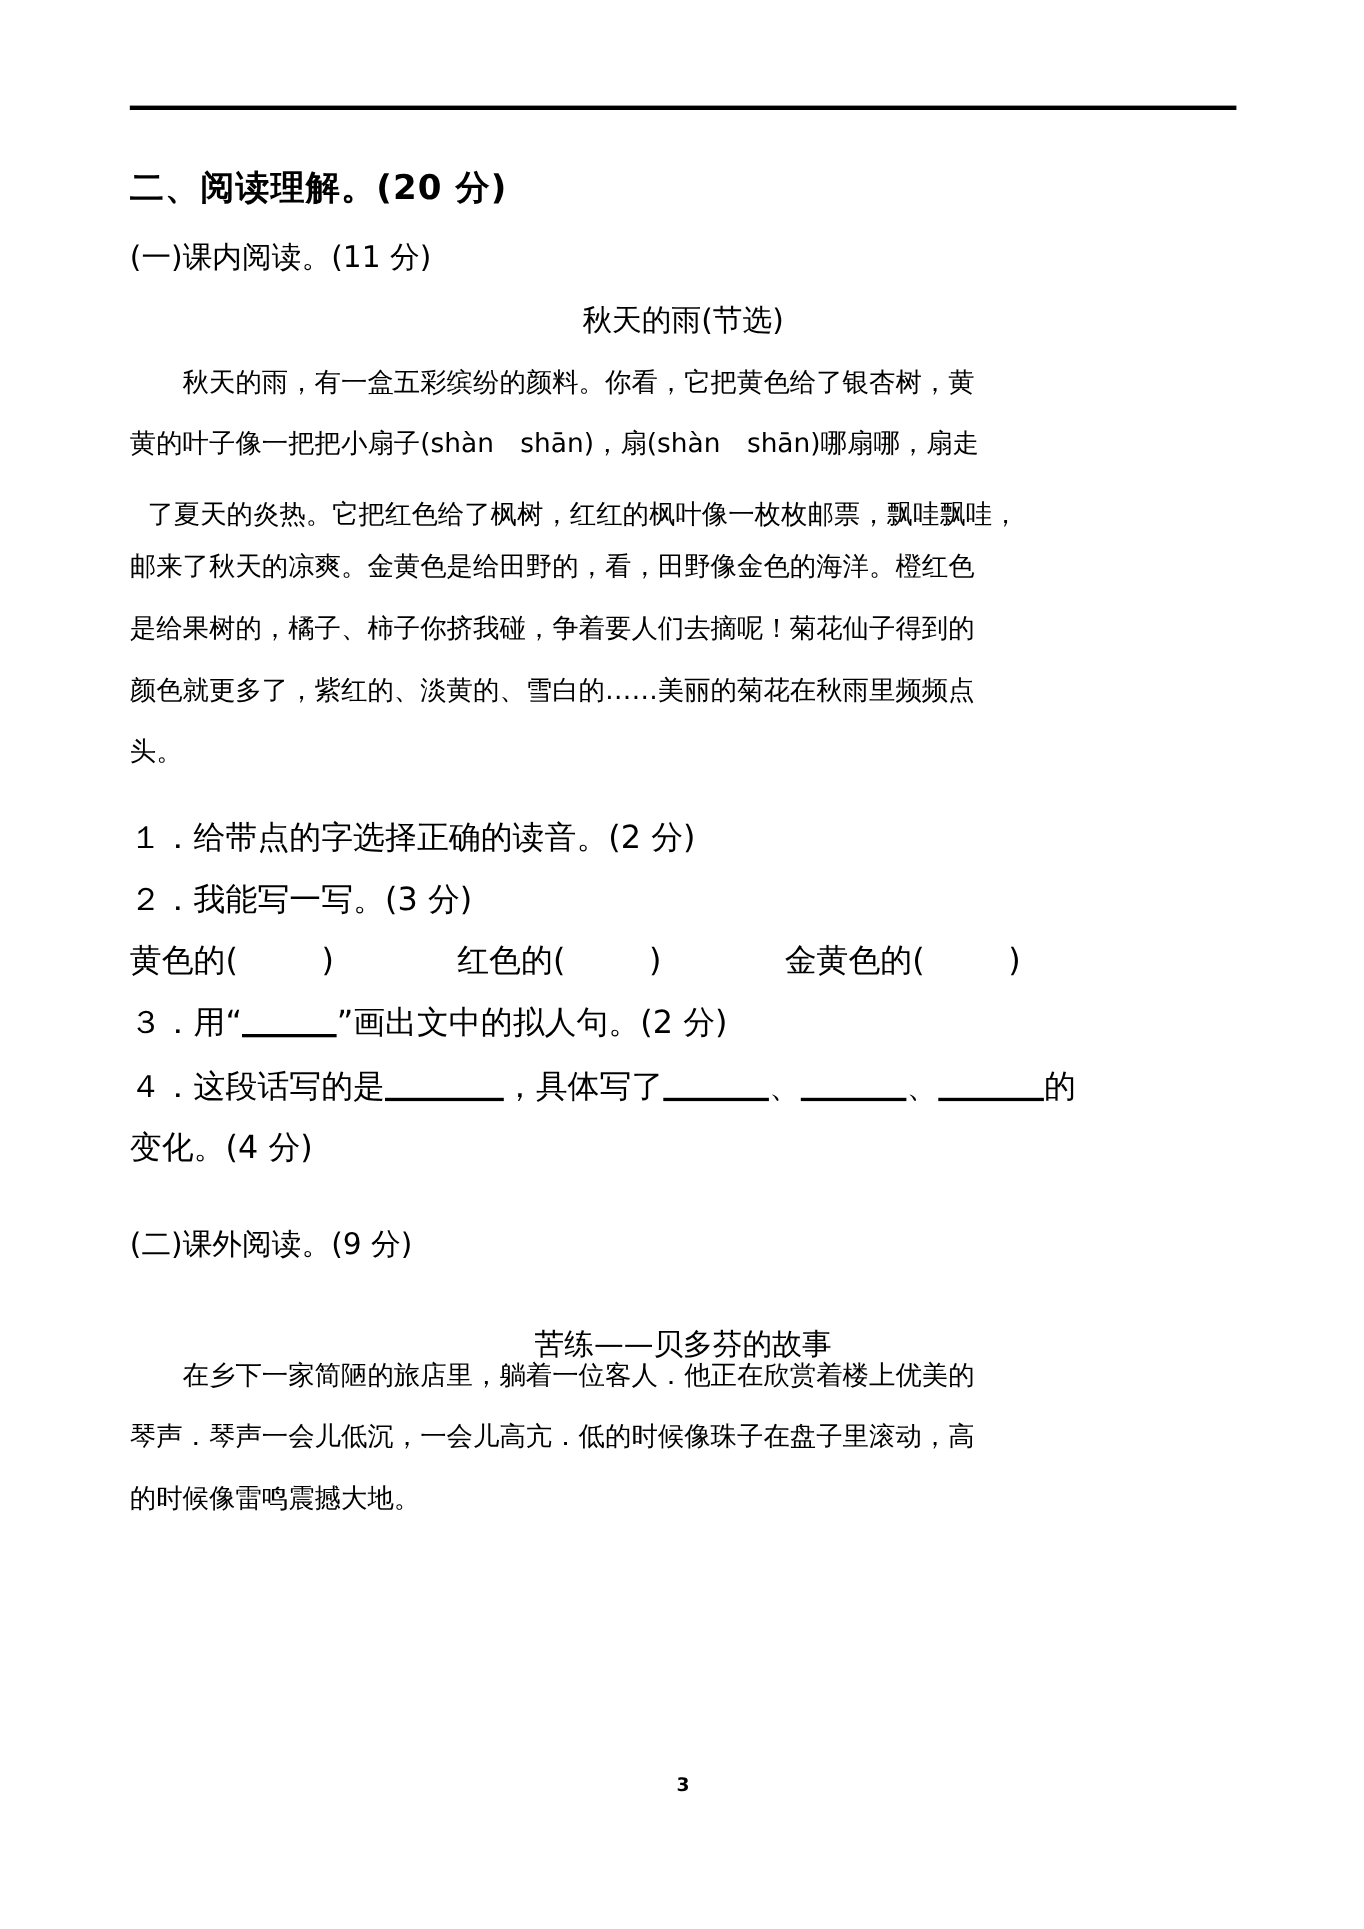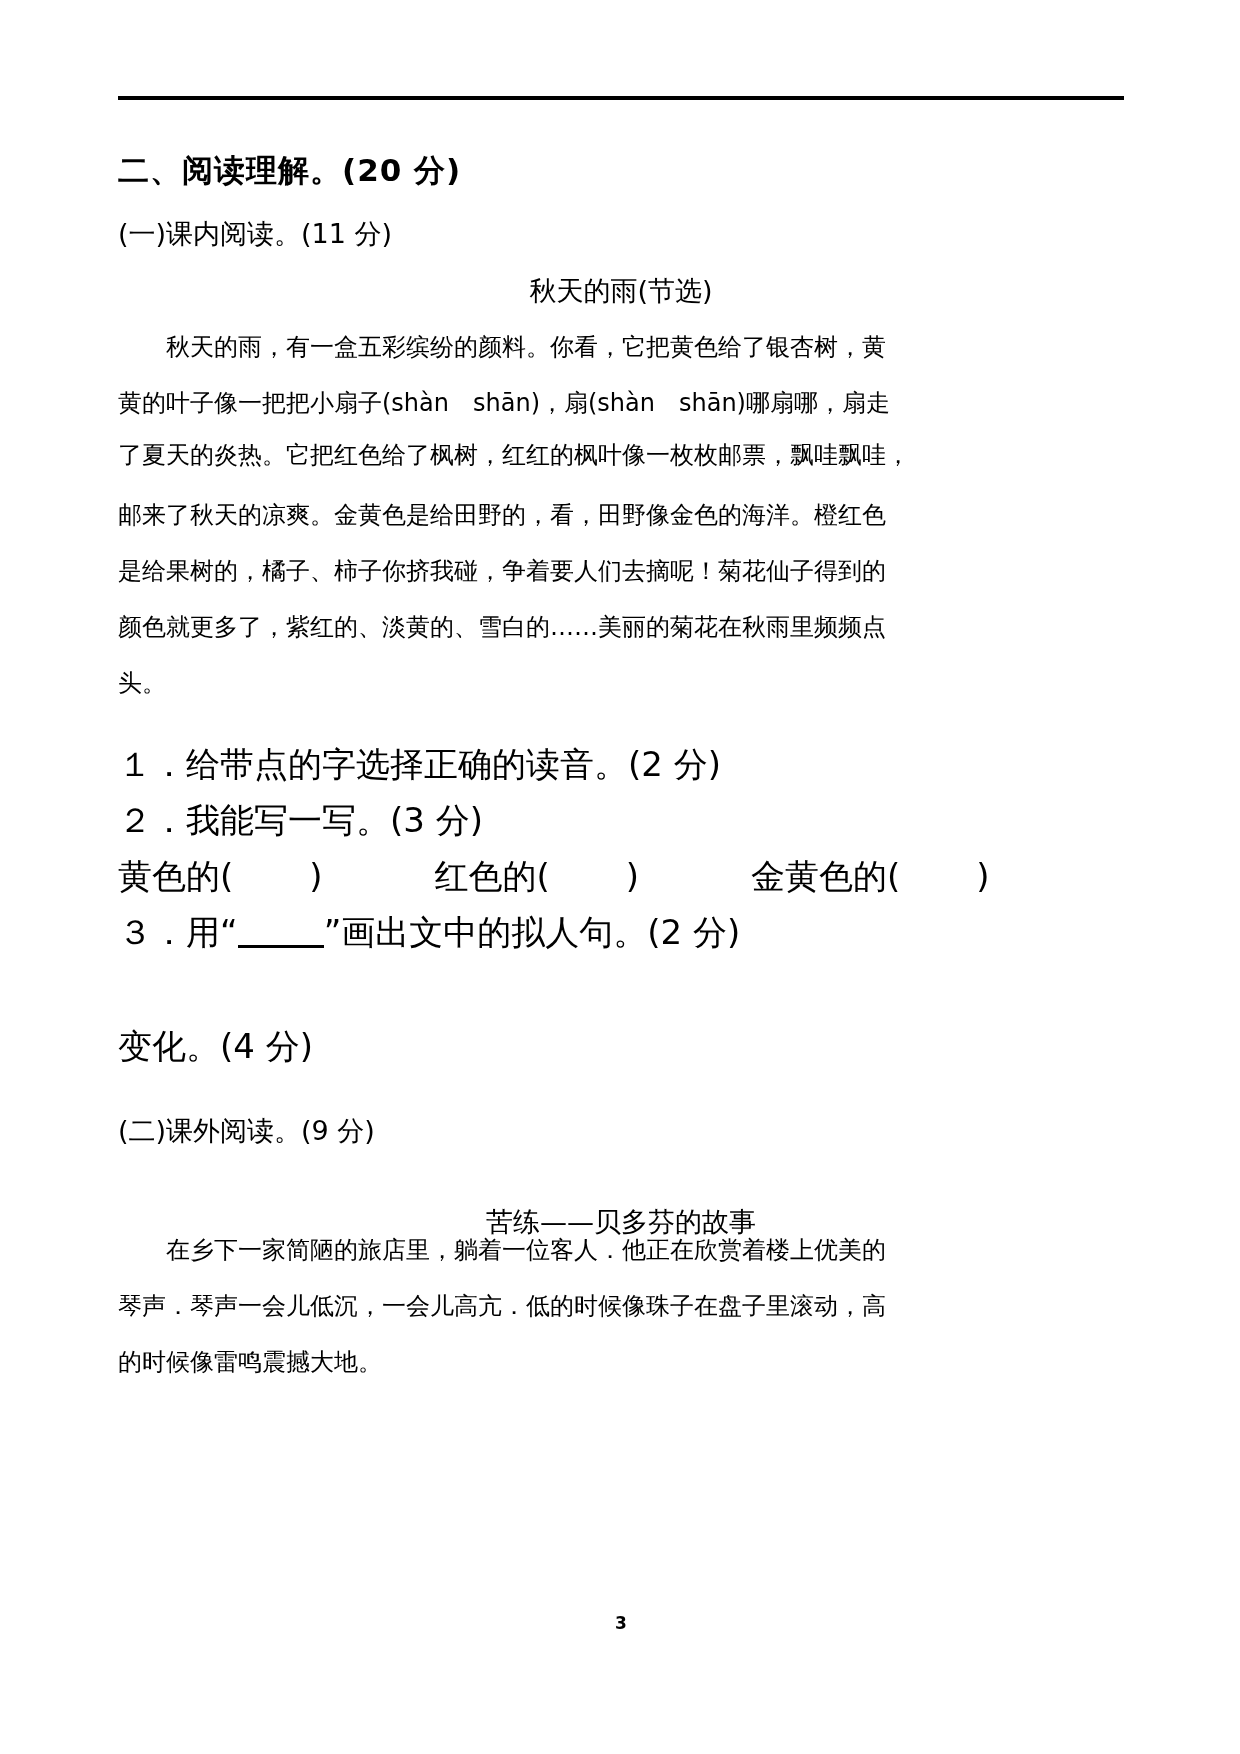--- a/index.html
+++ b/index.html
@@ -67,21 +67,21 @@
     position: absolute;
     left: 118px;
     font-size: 24px;
     line-height: 30px;
     letter-spacing: 0px;
     white-space: nowrap;
   }
   .q-line {
     position: absolute;
     left: 118px;
-    font-size: 34px;
+    font-size: 29px;
     white-space: nowrap;
   }
   .blank-wide {
     display: inline-block;
     border-bottom: 3px solid #000;
     width: 108px;
     height: 26px;
     vertical-align: -4px;
   }
   .blank-mid {
@@ -119,38 +119,41 @@
   <div class="top-rule"></div>
 
   <div class="section-heading">二、阅读理解。(20 分)</div>
 
   <div class="sub-heading" id="subheading-1">(一)课内阅读。(11 分)</div>
 
   <div class="passage-title" id="passage-title-1">秋天的雨(节选)</div>
 
   <div class="para-line" style="top:332px;">　　秋天的雨，有一盒五彩缤纷的颜料。你看，它把黄色给了银杏树，黄</div>
   <div class="para-line" style="top:388px;">黄的叶子像一把把小扇子(shàn　shān)，扇(shàn　shān)哪扇哪，扇走</div>
-  <div class="para-line" style="top:440px;">了夏天的炎热。它把红色给了枫树，红红的枫叶像一枚枚邮票，飘哇飘哇，</div>
+  <div class="para-line" style="top:452px;margin-left:16px;">了夏天的炎热。它把红色给了枫树，红红的枫叶像一枚枚邮票，飘哇飘哇，</div>
   <div class="para-line" style="top:500px;">邮来了秋天的凉爽。金黄色是给田野的，看，田野像金色的海洋。橙红色</div>
   <div class="para-line" style="top:556px;">是给果树的，橘子、柿子你挤我碰，争着要人们去摘呢！菊花仙子得到的</div>
   <div class="para-line" style="top:612px;">颜色就更多了，紫红的、淡黄的、雪白的……美丽的菊花在秋雨里频频点</div>
   <div class="para-line" style="top:668px;">头。</div>
 
   <div class="q-line" style="top:742px;">１．给带点的字选择正确的读音。(2 分)</div>
 
   <div class="q-line" style="top:798px;">２．我能写一写。(3 分)</div>
 
   <div class="q-line" style="top:854px;">
     <span>黄色的(</span><span class="gap-paren"></span><span>)</span><span class="gap-lg"></span><span>红色的(</span><span class="gap-paren"></span><span>)</span><span class="gap-lg"></span><span>金黄色的(</span><span class="gap-paren"></span><span>)</span>
   </div>
 
   <div class="q-line" style="top:910px;">
     <span>３．用“</span><span class="blank-q3"></span><span>”画出文中的拟人句。(2 分)</span>
   </div>
 
+  <div class="q-line" style="top:968px;">
+    <span>４．这段话写的是</span><span class="blank-wide"></span><span>，具体写了</span><span class="blank-mid"></span><span>、</span><span class="blank-mid"></span><span>、</span><span class="blank-mid"></span><span>的</span>
+  </div>
 
   <div class="q-line" style="top:1024px;">变化。(4 分)</div>
 
   <div class="sub-heading" id="subheading-2">(二)课外阅读。(9 分)</div>
 
   <div class="passage-title" id="passage-title-2">苦练——贝多芬的故事</div>
 
   <div class="para-line" style="top:1235px;">　　在乡下一家简陋的旅店里，躺着一位客人．他正在欣赏着楼上优美的</div>
   <div class="para-line" style="top:1291px;">琴声．琴声一会儿低沉，一会儿高亢．低的时候像珠子在盘子里滚动，高</div>
   <div class="para-line" style="top:1347px;">的时候像雷鸣震撼大地。</div>

